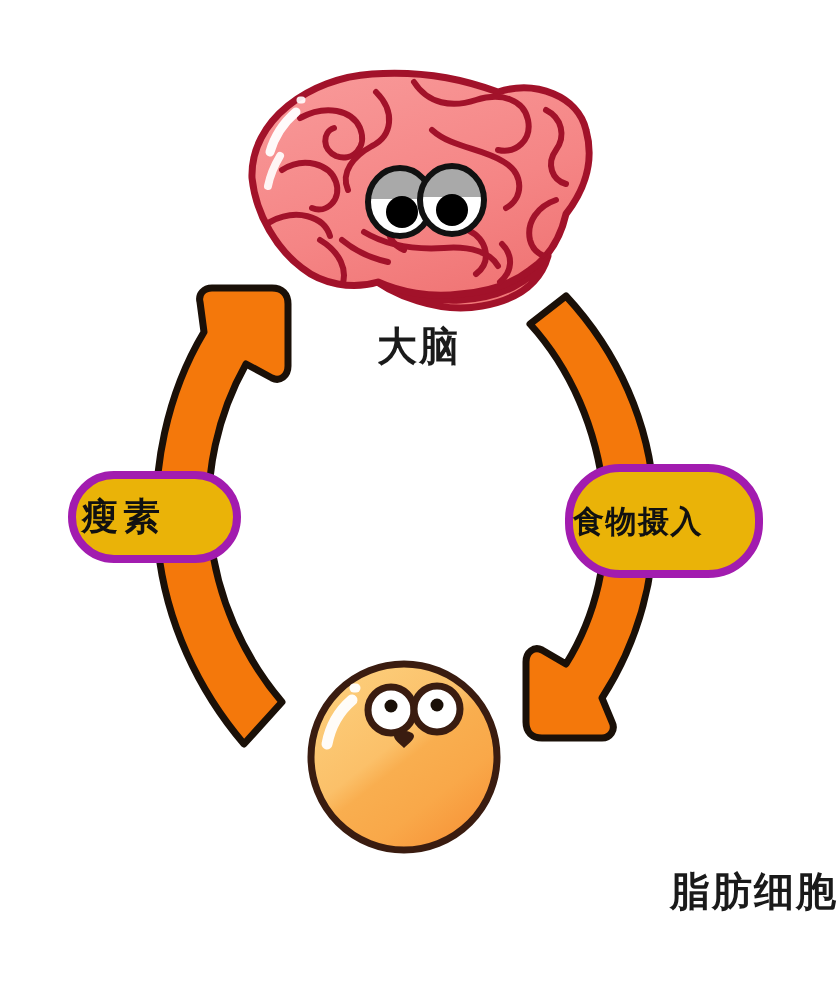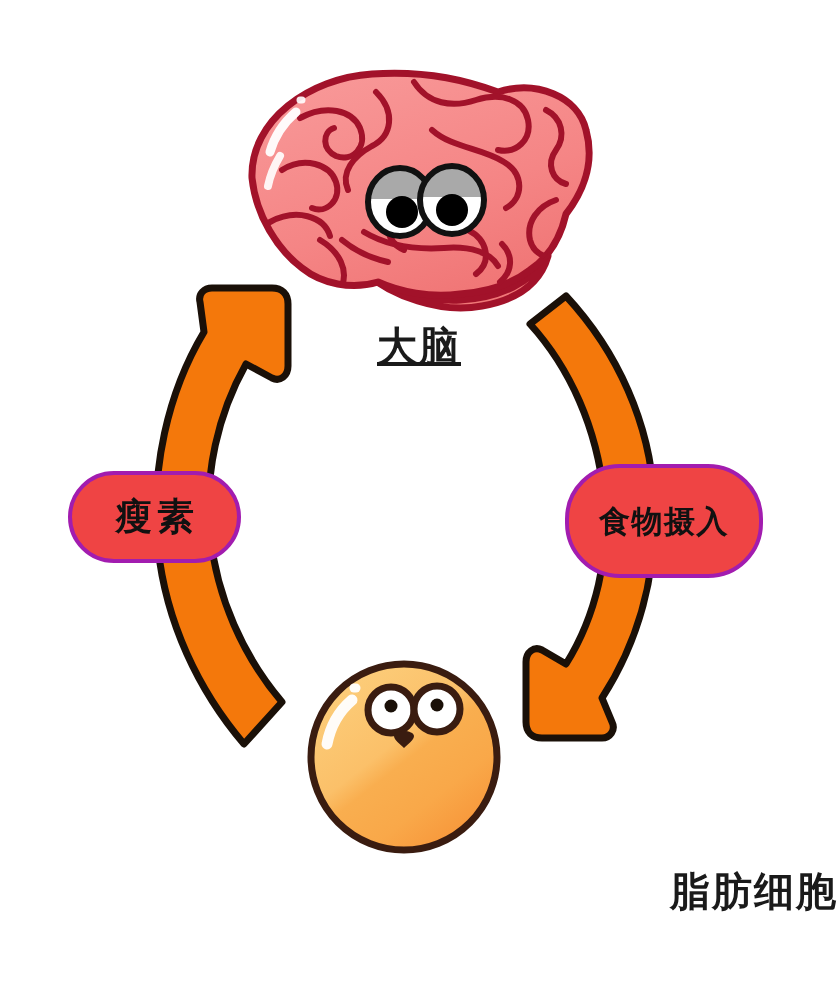--- a/index.html
+++ b/index.html
@@ -32,38 +32,36 @@
     text-align: center;
     font-family: "Liberation Sans", "DejaVu Sans", sans-serif;
   }
 
   #brain-label {
     left: 0;
     top: 320;
     width: 838px;
     font-size: 40px;
     line-height: 52px;
-    text-decoration: underline;
   }
 
   #fatcell-label {
     left: 0;
     width: 838px;
     font-size: 40px;
     line-height: 52px;
   }
 
   .pill {
     position: absolute;
-    background: #ef4444;
-    border: 4px solid #a21caf;
+    background: #eab308;
+    border: 8px solid #a21caf;
     box-sizing: border-box;
     display: flex;
     flex-direction: column;
-    align-items: center;
     justify-content: center;
     color: #111111;
     font-weight: 700;
     font-family: "Liberation Sans", "DejaVu Sans", sans-serif;
   }
 
   #pill-leptin {
     left: 68px;
     top: 471px;
     width: 173px;

